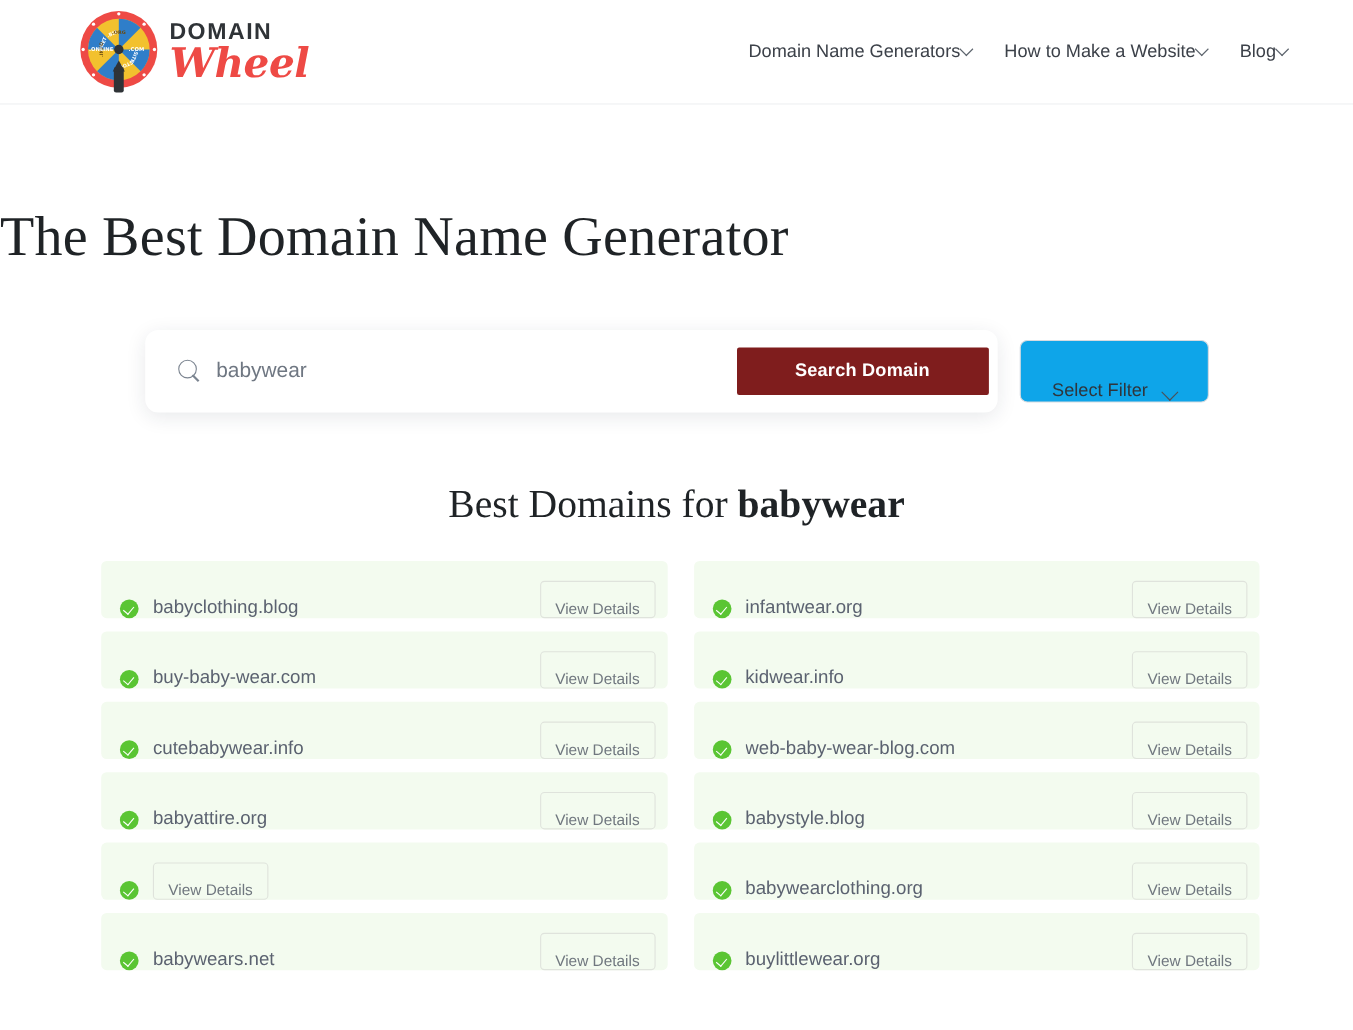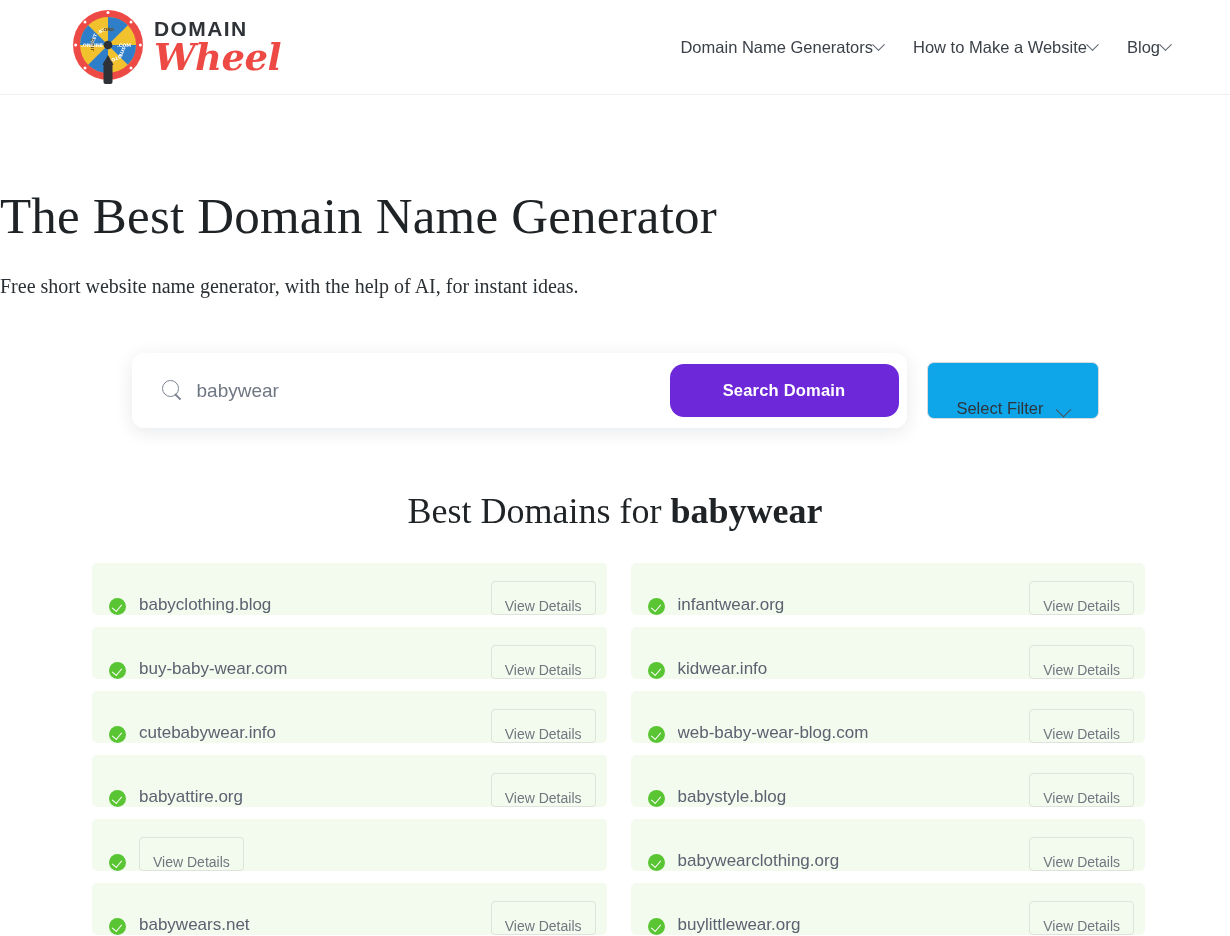--- a/index.html
+++ b/index.html
@@ -163,25 +163,25 @@
     border: none;
     outline: none;
     font-family: "Liberation Sans", sans-serif;
     font-size: 19px;
     color: #6f7782;
     width: 100%;
     background: transparent;
   }
   .search-btn {
     width: 229px;
-    height: 53px;
-    background: #6d28d9;
+    height: 43px;
+    background: #7f1d1d;
     color: #ffffff;
     border: none;
-    border-radius: 14px;
+    border-radius: 2px;
     font-family: "Liberation Sans", sans-serif;
     font-size: 16.5px;
     font-weight: bold;
     letter-spacing: 0.2px;
     cursor: pointer;
     flex: 0 0 auto;
   }
   .filter-btn {
     width: 172px;
     height: 57px;
@@ -335,21 +335,20 @@
     </div>
     <div class="nav-item">
       <span>Blog</span>
       <i class="chev"></i>
     </div>
   </nav>
 </header>
 
 <section class="hero">
   <h1>The Best Domain Name Generator</h1>
-  <p class="hero-sub">Free short website name generator, with the help of AI, for instant ideas.</p>
 </section>
 
 <section class="search-row">
   <div class="search-shell">
     <div class="search-field">
       <span class="mag-icon"></span>
       <input class="search-input" type="text" value="babywear" style="">
     </div>
     <button class="search-btn">Search Domain</button>
   </div>

